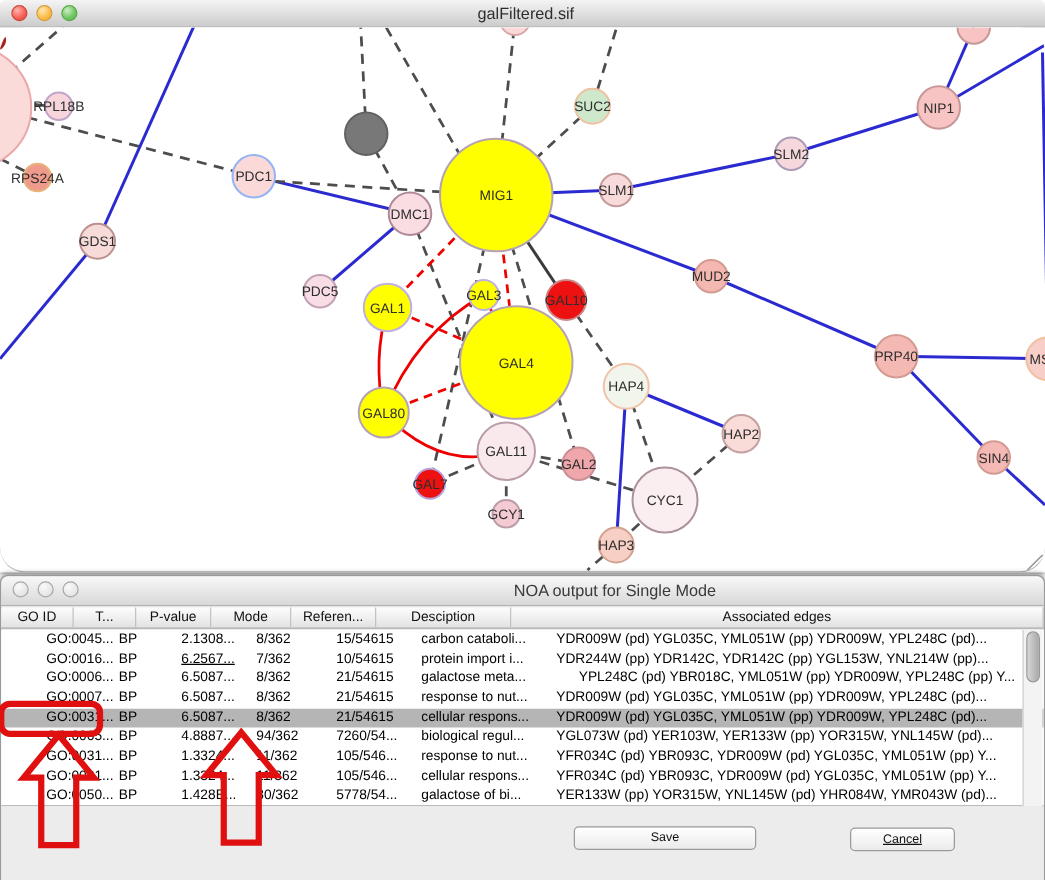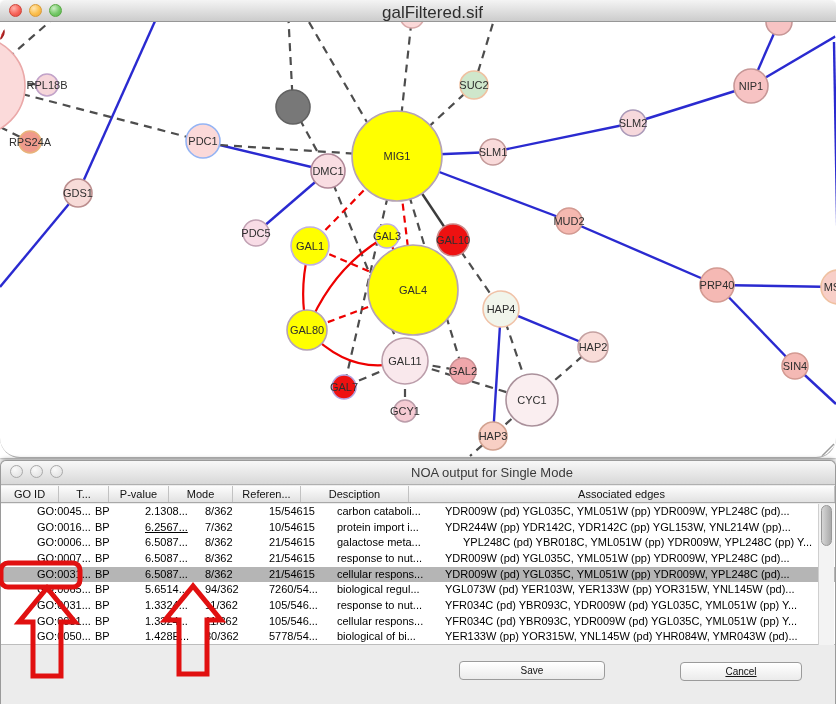--- a/index.html
+++ b/index.html
@@ -4,21 +4,21 @@
 <style>
   * { box-sizing: border-box; margin: 0; padding: 0; }
   html,body { width:836px; height:704px; overflow:hidden; background:#fff;
               font-family:"Liberation Sans", sans-serif; position:relative; }
 
   
   .win-top { position:absolute; left:0; top:0; width:836px; height:458px;
              border-radius:6px 6px 0 0; box-shadow:0 1px 2px rgba(0,0,0,.3); }
   .titlebar { height:22px; background:linear-gradient(#f4f4f4,#cccccc);
               border-bottom:1px solid #979797; border-radius:6px 6px 0 0; position:relative; }
-  .titlebar .title { position:absolute; left:382px; top:3px; font-size:17px; color:#2e2e2e; }
+  .titlebar .title { position:absolute; left:382px; top:3px; font-size:13px; color:#2e2e2e; }
   .lights { position:absolute; left:9px; top:4px; display:flex; gap:7px; }
   .light { width:13px; height:13px; border-radius:50%; }
   .light.close { background:radial-gradient(circle at 35% 30%, #ffb3ac, #f6645a 55%, #e0443a); border:1px solid #cf4439; }
   .light.min   { background:radial-gradient(circle at 35% 30%, #ffe6b3, #fbbf4c 55%, #eba23c); border:1px solid #d89b38; }
   .light.zoom  { background:radial-gradient(circle at 35% 30%, #cdeec4, #74c868 55%, #54b449); border:1px solid #58a843; }
   .light.inactive { background:radial-gradient(circle at 35% 30%, #fafafa, #dcdcdc); border:1px solid #a9a9a9; }
   .canvas { position:absolute; left:0; top:22px; width:836px; height:436px;
             background:#fff; overflow:hidden; border-bottom:1px solid #b5b5b5;border-radius:20px; }
   .edge { fill:none; }
   .pp   { stroke:#2a2ad0; stroke-width:2.4; }
@@ -48,21 +48,21 @@
   .tcell { padding-left:4px; overflow:hidden; white-space:nowrap; }
   .scrollbar { position:absolute; right:1px; top:0; width:16px; height:141px;
                background:#f3f3f3; border-left:1px solid #cfcfcf; }
   .thumb { position:absolute; left:2px; top:1px; width:11px; height:41px; border-radius:6px;
            background:linear-gradient(90deg,#d6d6d6,#a9a9a9); border:1px solid #979797; }
   .btnpanel { position:absolute; top:184px; left:0; right:0; bottom:0; background:#ececec; }
   .btn { position:absolute; height:19px; border:1px solid #9b9b9b; border-radius:4px;
          background:linear-gradient(#ffffff,#ebebeb); font-size:10px; color:#111;
          text-align:center; line-height:17px; box-shadow:inset 0 1px 0 rgba(255,255,255,.8); }
   .btn-save   { left:458px; top:200px; width:146px; }
-  .btn-cancel { left:679px; top:201px; width:122px;text-decoration:underline; }
+  .btn-cancel { left:679px; top:201px; width:84px;text-decoration:underline; }
 
   
   #overlay { position:absolute; left:0; top:0; width:836px; height:704px;
              pointer-events:none; z-index:50; }
   .ann { fill:none; stroke:#e11010; stroke-width:5; }
 </style>
 </head>
 <body>
 
 <div class="win-top">
@@ -258,21 +258,21 @@
         <div class="tcell" style="width: 50px;">BP</div>
         <div class="tcell" style="width: 60px;">6.5087...</div>
         <div class="tcell" style="width: 64px;">8/362</div>
         <div class="tcell" style="width: 68px;">21/54615</div>
         <div class="tcell" style="width: 108px;">cellular respons...</div>
         <div class="tcell" style="flex: 1 1 0%;">YDR009W (pd) YGL035C, YML051W (pp) YDR009W, YPL248C (pd)...</div>
       </div>
       <div class="trow">
         <div class="tcell" style="width: 58px;">GO:0065...</div>
         <div class="tcell" style="width: 50px;">BP</div>
-        <div class="tcell" style="width: 60px;">5.6514...</div>
+        <div class="tcell" style="width: 60px;">4.8887...</div>
         <div class="tcell" style="width: 64px;">94/362</div>
         <div class="tcell" style="width: 68px;">7260/54...</div>
         <div class="tcell" style="width: 108px;">biological regul...</div>
         <div class="tcell" style="flex: 1 1 0%;">YGL073W (pd) YER103W, YER133W (pp) YOR315W, YNL145W (pd)...</div>
       </div>
       <div class="trow">
         <div class="tcell" style="width: 58px;">GO:0031...</div>
         <div class="tcell" style="width: 50px;">BP</div>
         <div class="tcell" style="width: 60px;">1.3324...</div>
         <div class="tcell" style="width: 64px;">11/362</div>
@@ -288,21 +288,21 @@
         <div class="tcell" style="width: 68px;">105/546...</div>
         <div class="tcell" style="width: 108px;">cellular respons...</div>
         <div class="tcell" style="flex: 1 1 0%;">YFR034C (pd) YBR093C, YDR009W (pd) YGL035C, YML051W (pp) Y...</div>
       </div>
       <div class="trow">
         <div class="tcell" style="width: 58px;">GO:0050...</div>
         <div class="tcell" style="width: 50px;">BP</div>
         <div class="tcell" style="width: 60px;">1.428E...</div>
         <div class="tcell" style="width: 64px;">80/362</div>
         <div class="tcell" style="width: 68px;">5778/54...</div>
-        <div class="tcell" style="width: 108px;">biological of bi...</div>
+        <div class="tcell" style="width: 108px;">galactose of bi...</div>
         <div class="tcell" style="flex: 1 1 0%;">YER133W (pp) YOR315W, YNL145W (pd) YHR084W, YMR043W (pd)...</div>
       </div>
     </div>
 
   <div class="scrollbar" id="scrollbar" style="top:43px; position:absolute;">
     <div class="thumb"></div>
   </div>
 
   <div class="btnpanel"></div>
   <button class="btn btn-save">Save</button>

